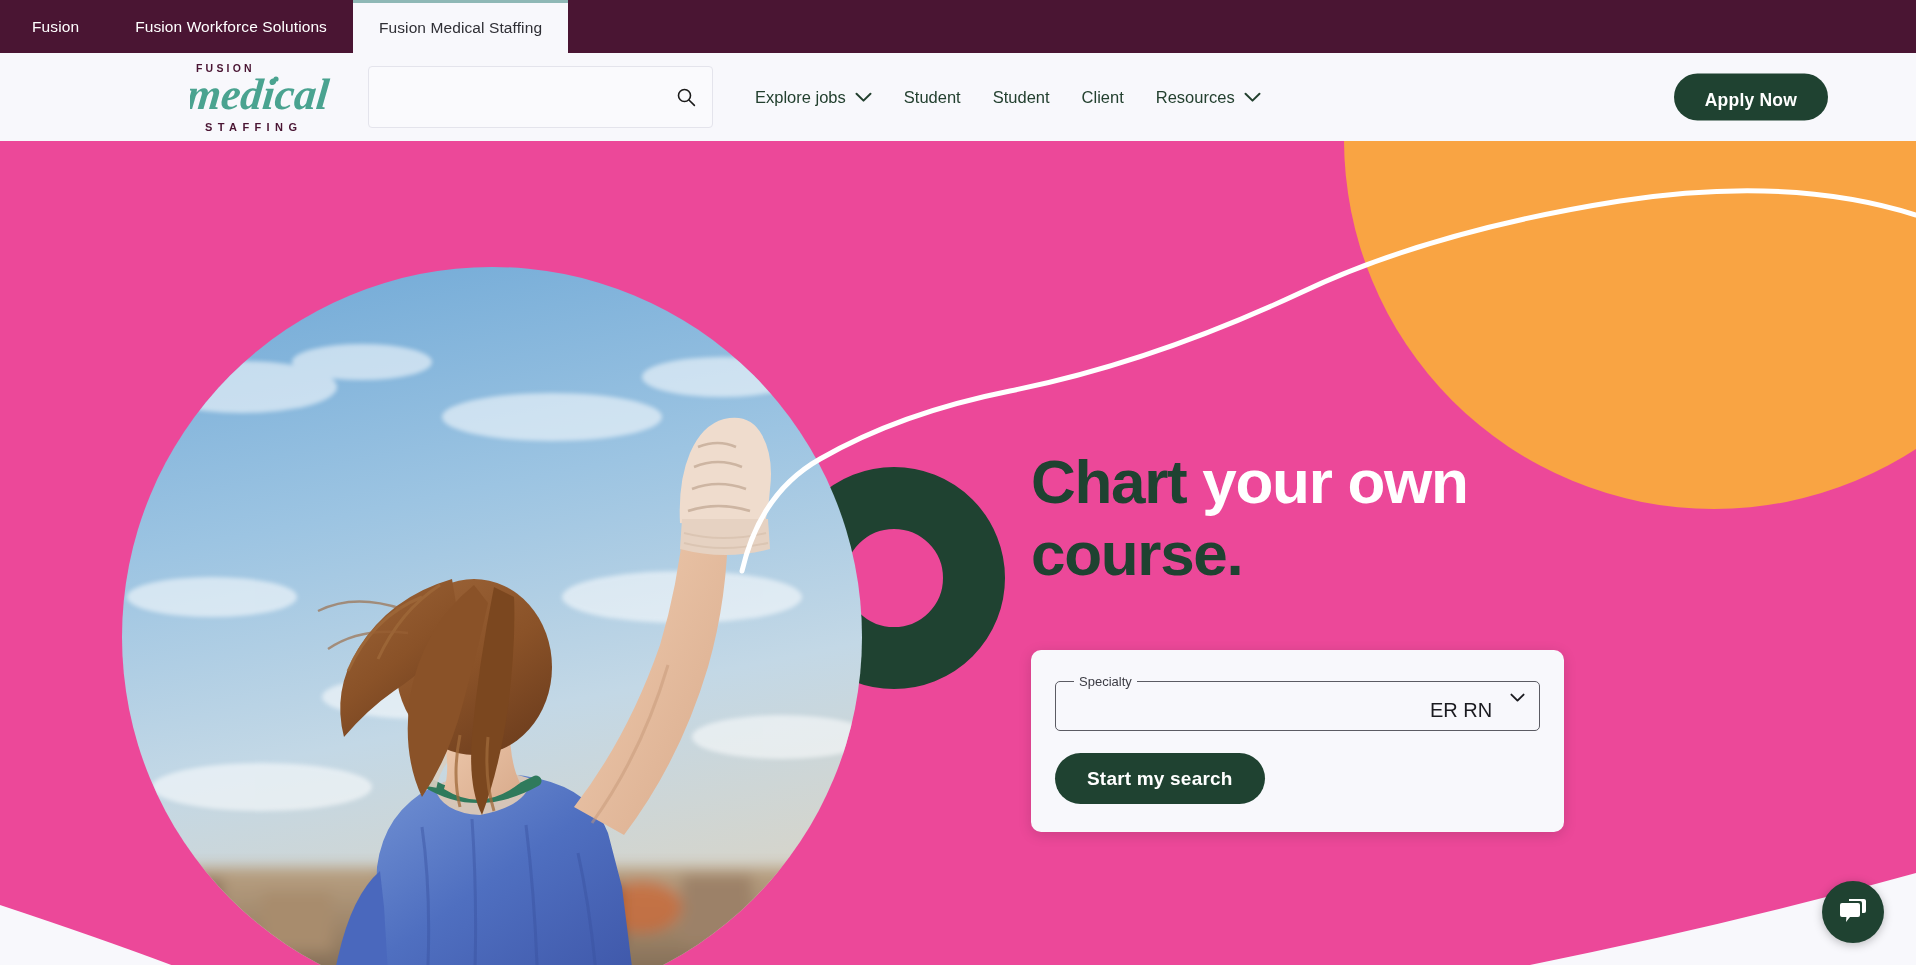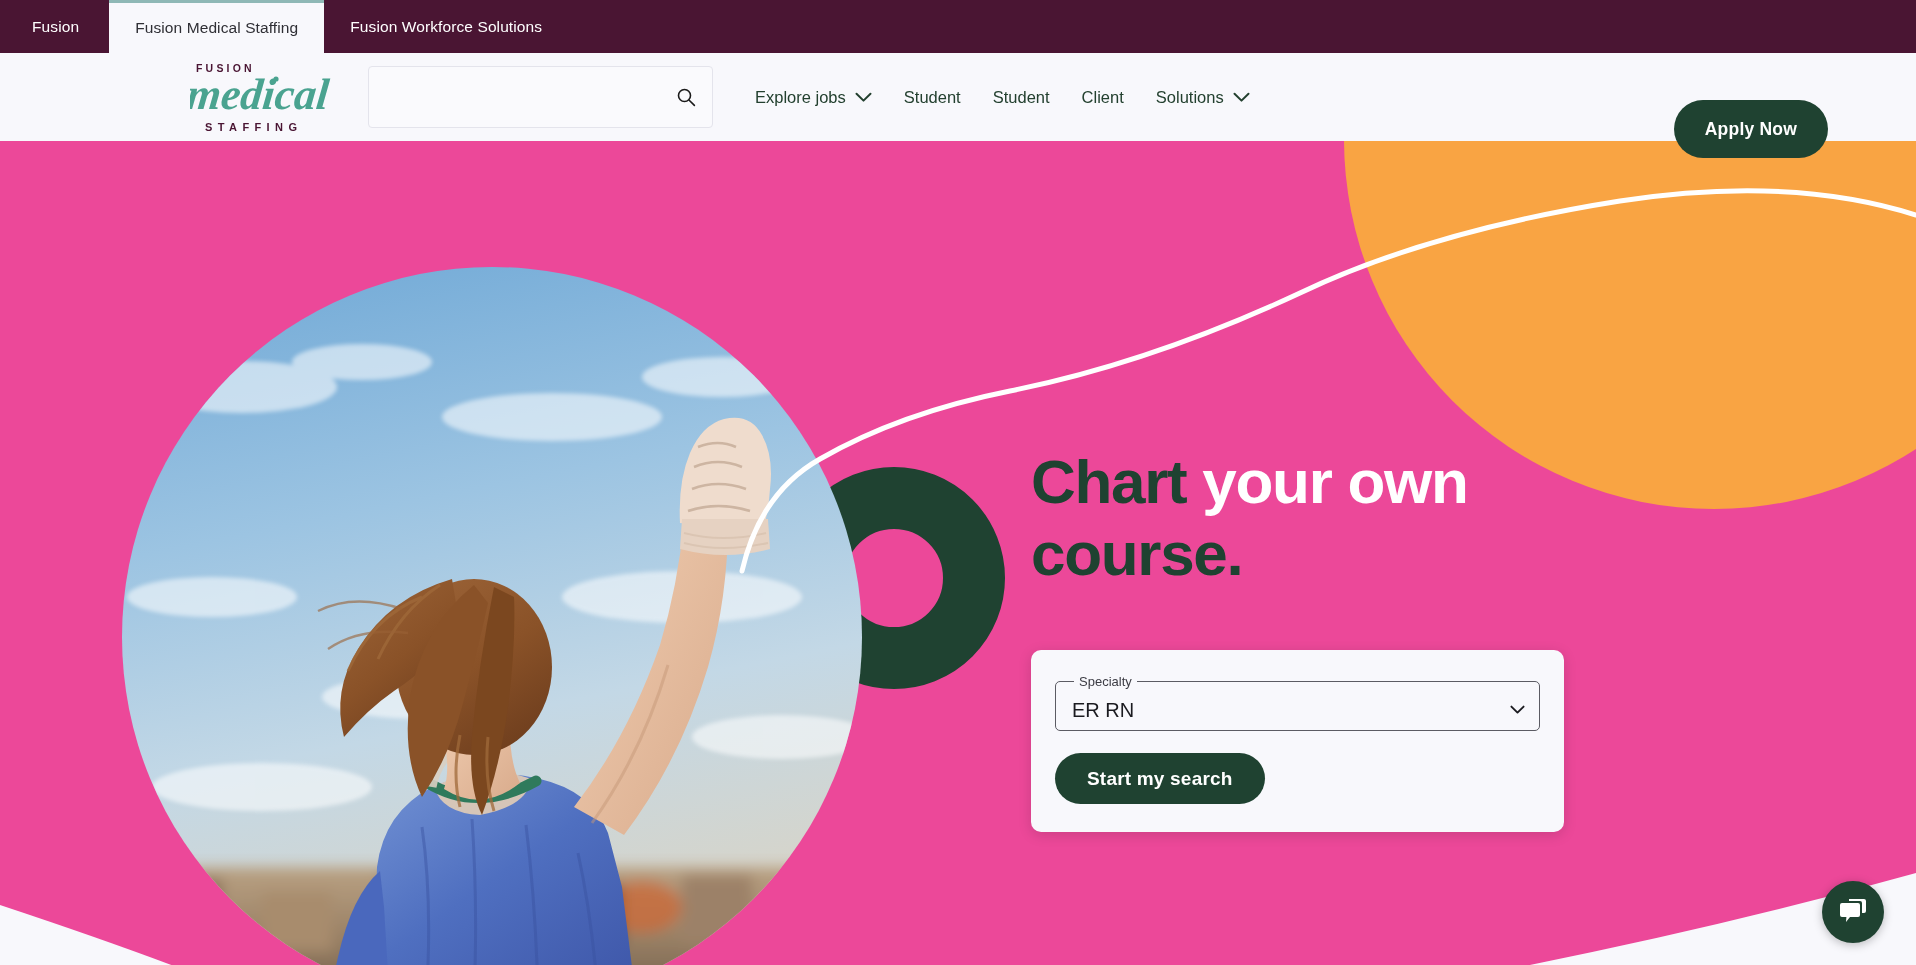--- a/index.html
+++ b/index.html
@@ -133,27 +133,26 @@
   .apply-btn {
     position: absolute;
     right: 88px;
     top: 50%;
     transform: translateY(-50%);
     background: #1f4231;
     color: #ffffff;
     border: none;
     border-radius: 40px;
     padding: 16px 31px;
-    height: 58px;
+    height: 47px;
     font-size: 17.5px;
     font-weight: bold;
     letter-spacing: .2px;
     cursor: pointer;
     font-family: "Liberation Sans", sans-serif;
-    margin-top: 32px;
   }
 
   
   .hero {
     position: relative;
     height: 932px;
     background: #ec4899;
     overflow: hidden;
   }
 
@@ -258,22 +257,23 @@
     padding: 24px 24px 28px 24px;
     z-index: 9;
   }
   .field {
     border: 1px solid #5b5b63;
     border-radius: 5px;
     padding: 0 16px;
     margin: 0;
     height: 57px;
     display: flex;
-    align-items: center;
+    align-items: flex-end;
     position: relative;
+    flex-direction: column;
   }
   .field legend {
     padding: 0 5px;
     font-size: 13px;
     color: #3c3c44;
     margin-left: 2px;
   }
   .specialty-select {
     flex: 1;
     border: none;
@@ -326,25 +326,25 @@
     border: none;
   }
 </style>
 </head>
 <body>
 
 <div class="brandbar">
   <div class="brandbar-tab first">
     <span>Fusion</span>
   </div>
+  <div class="brandbar-tab">
+    <span>Fusion Workforce Solutions</span>
+  </div>
   <div class="brandbar-tab active">
     <span>Fusion Medical Staffing</span>
-  </div>
-  <div class="brandbar-tab">
-    <span>Fusion Workforce Solutions</span>
   </div>
 </div>
 
 <div class="header">
 
   <div class="logo">
     <div class="logo-fusion">FUSION</div>
     <svg class="logo-medical" viewBox="0 0 150 54">
       <text x="0" y="42" font-family="Liberation Serif, serif" font-size="44" font-style="italic" font-weight="bold" fill="#4aa390" transform="skewX(-6)">medical</text>
       <circle cx="86" cy="12" r="2.6" fill="#4aa390"></circle>
@@ -374,21 +374,21 @@
     <div class="nav-item">
       <span>Student</span>
     </div>
     <div class="nav-item">
       <span>Student</span>
     </div>
     <div class="nav-item">
       <span>Client</span>
     </div>
     <div class="nav-item">
-      <span>Solutions</span>
+      <span>Resources</span>
       <span class="chev">
         <svg width="17" height="11" viewBox="0 0 17 11" fill="none">
           <path d="M1.5 1.8 L8.5 8.6 L15.5 1.8" stroke="#23402f" stroke-width="2" stroke-linecap="round" stroke-linejoin="round"></path>
         </svg>
       </span>
     </div>
   </nav>
 
   <button class="apply-btn">Apply Now</button>
 </div>

